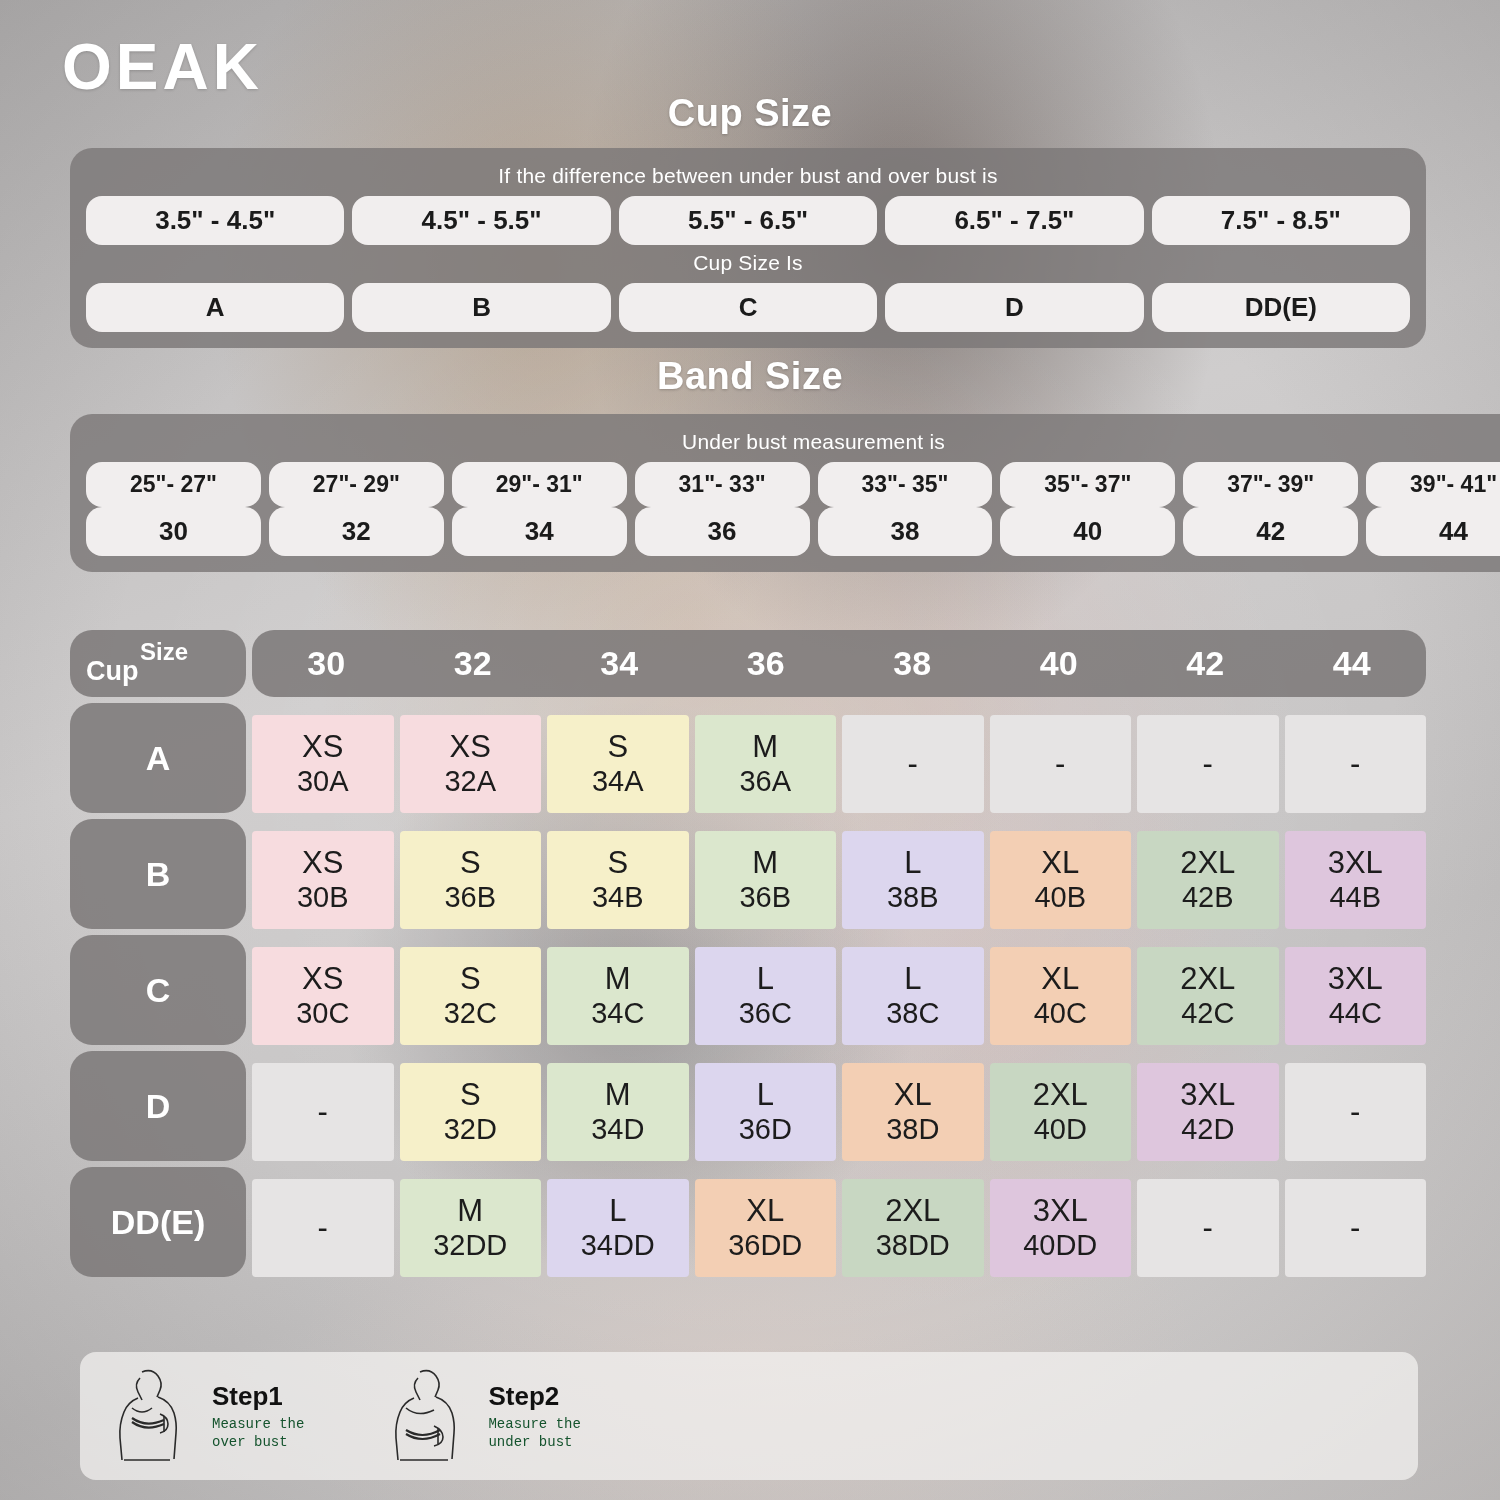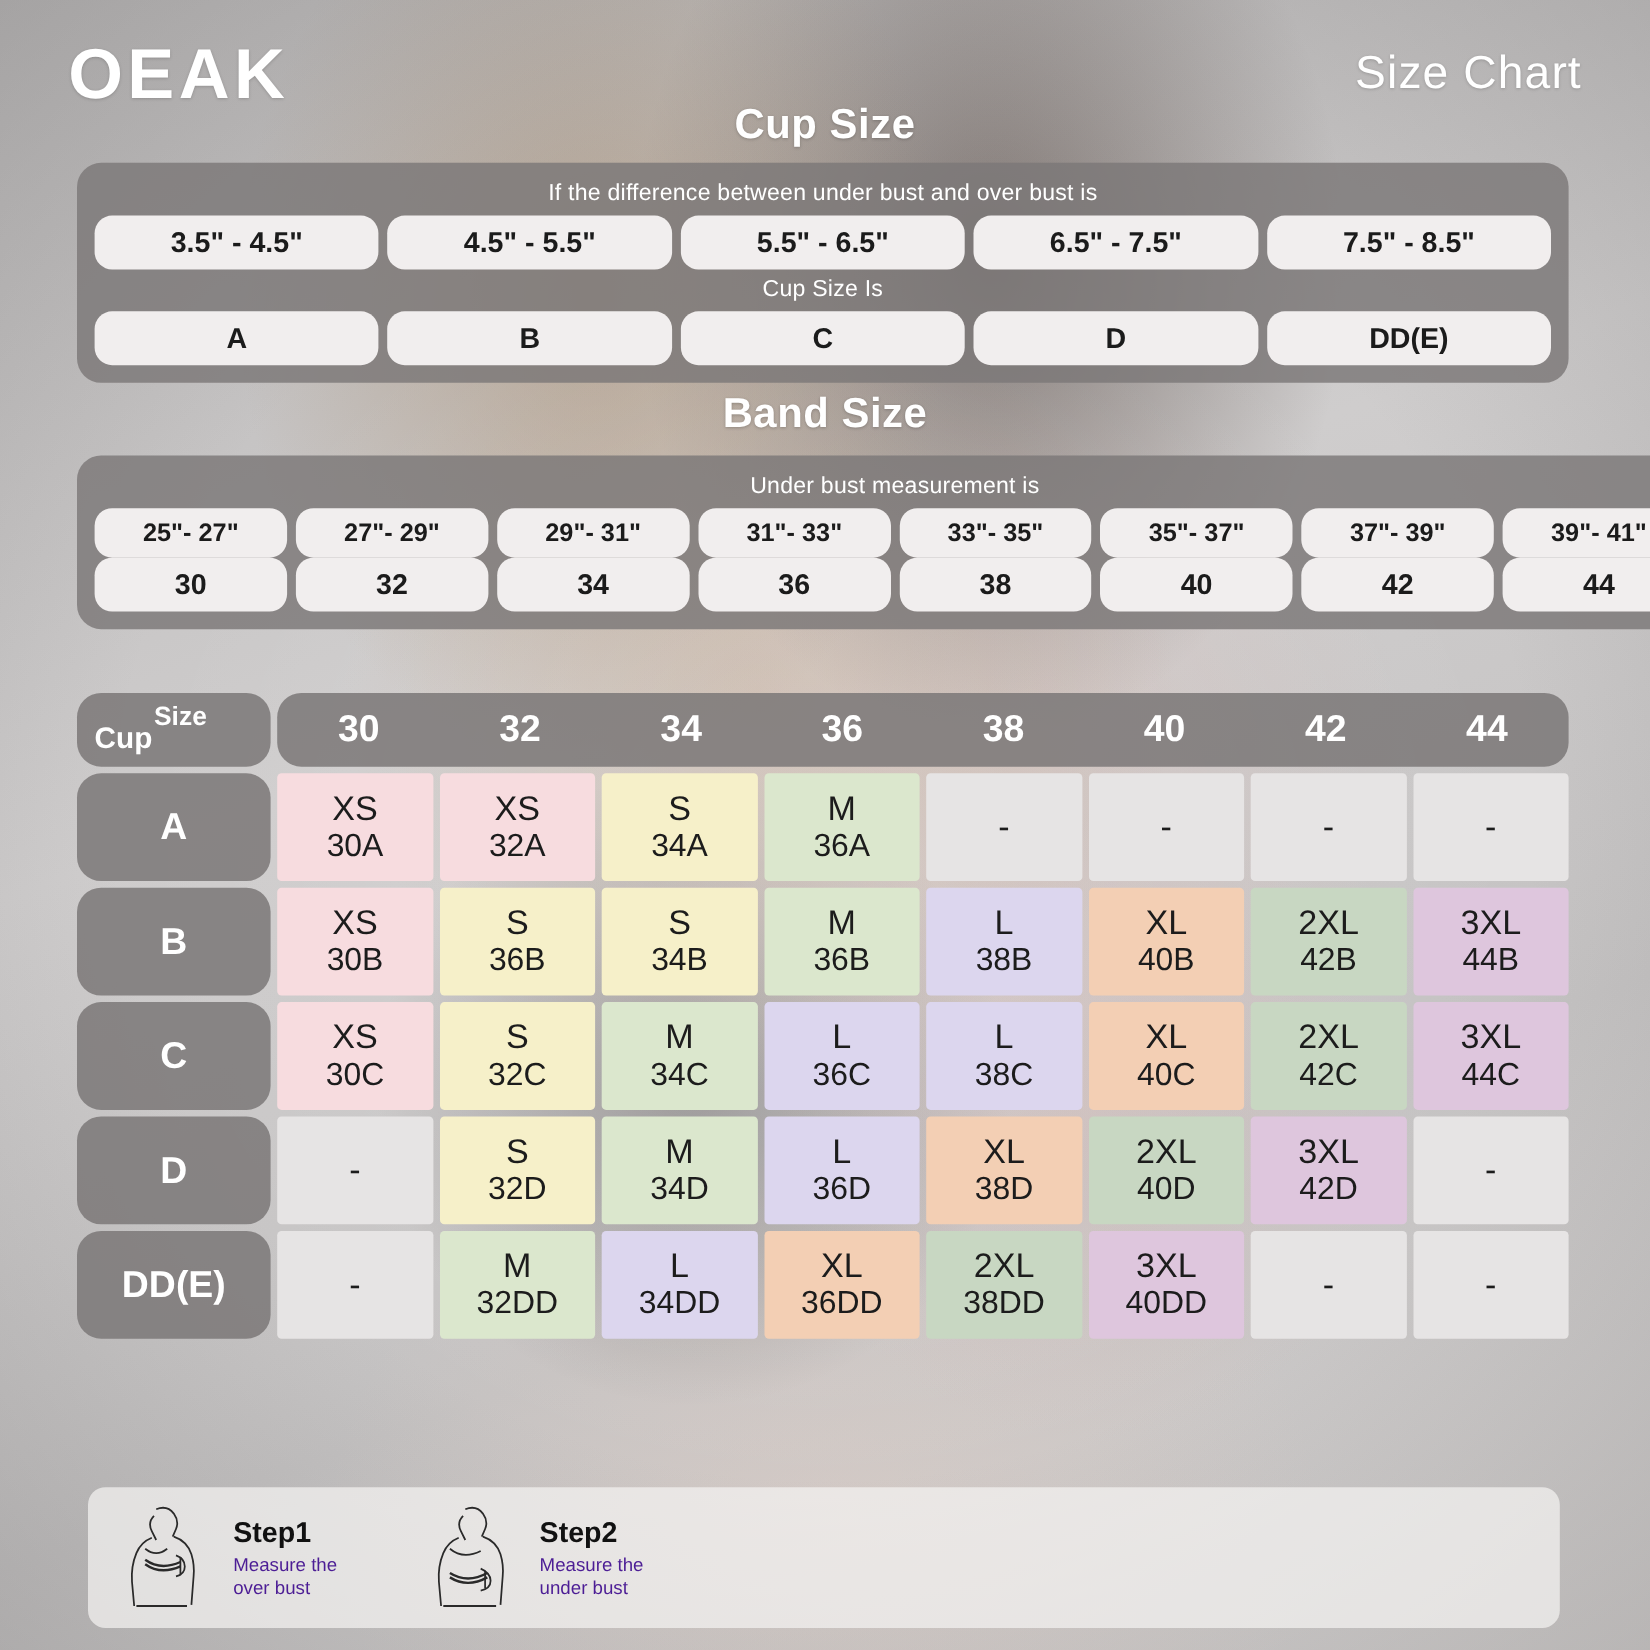--- a/index.html
+++ b/index.html
@@ -116,53 +116,53 @@
     color:#fff; font-size:34px; font-weight:bold;
     display:flex; align-items:center; justify-content:center;
   }
   .mcells { display:flex; gap:6px; flex:1 1 auto; }
   .mc {
     flex:1 1 0;
     min-height:98px;
     display:flex; flex-direction:column; align-items:center; justify-content:center;
     font-size:30px; color:#1c1c1c; line-height:1.16;
     border-radius:4px;
+    margin-top:12px;
   }
   .mc .l1 { font-size:31px; }
   .mc .l2 { font-size:29px; }
   .mc.empty { font-size:30px; }
 
   
   #bottom {
     position:absolute; left:80px; top:1352px; width:1338px; height:128px;
     background:rgba(244,242,241,0.72);
     border-radius:16px;
     display:flex; align-items:center;
     padding:0 22px;
   }
   .step { display:flex; align-items:center; gap:14px; }
   .step .fig { width:96px; height:104px; flex:0 0 96px; }
   .step .txt { }
   .step .st { font-size:26px; font-weight:bold; color:#111; margin-bottom:4px; }
-  .step .sd { font-size:17px; color:#4c1d95; line-height:1.22; }
+  .step .sd { font-size:14px; color:#14532d; line-height:1.22;font-family:Liberation Mono, monospace; }
   #tips { margin-left:34px; }
   #tips .tt { font-size:25px; font-weight:bold; color:#111; margin-bottom:4px; }
   #tips .td { font-size:22px; color:#1c1c1c; line-height:1.26; }
   .spacer1 { width:74px; }
 </style>
 </head>
 <body>
 
 <div id="bg"></div>
 <div id="bgvig"></div>
 
 <div id="wrap">
 
   <div class="logo">OEAK</div>
-  <div class="size-chart-title">Size Chart</div>
 
   <div class="section-title" id="cupTitle">Cup Size</div>
 
   <div class="panel" id="cupPanel">
     <div class="sub">If the  difference between under bust and over bust is</div>
     <div class="rowcells">
       <div class="cell">3.5" -  4.5"</div>
       <div class="cell">4.5" -  5.5"</div>
       <div class="cell">5.5" -  6.5"</div>
       <div class="cell">6.5" -  7.5"</div>

